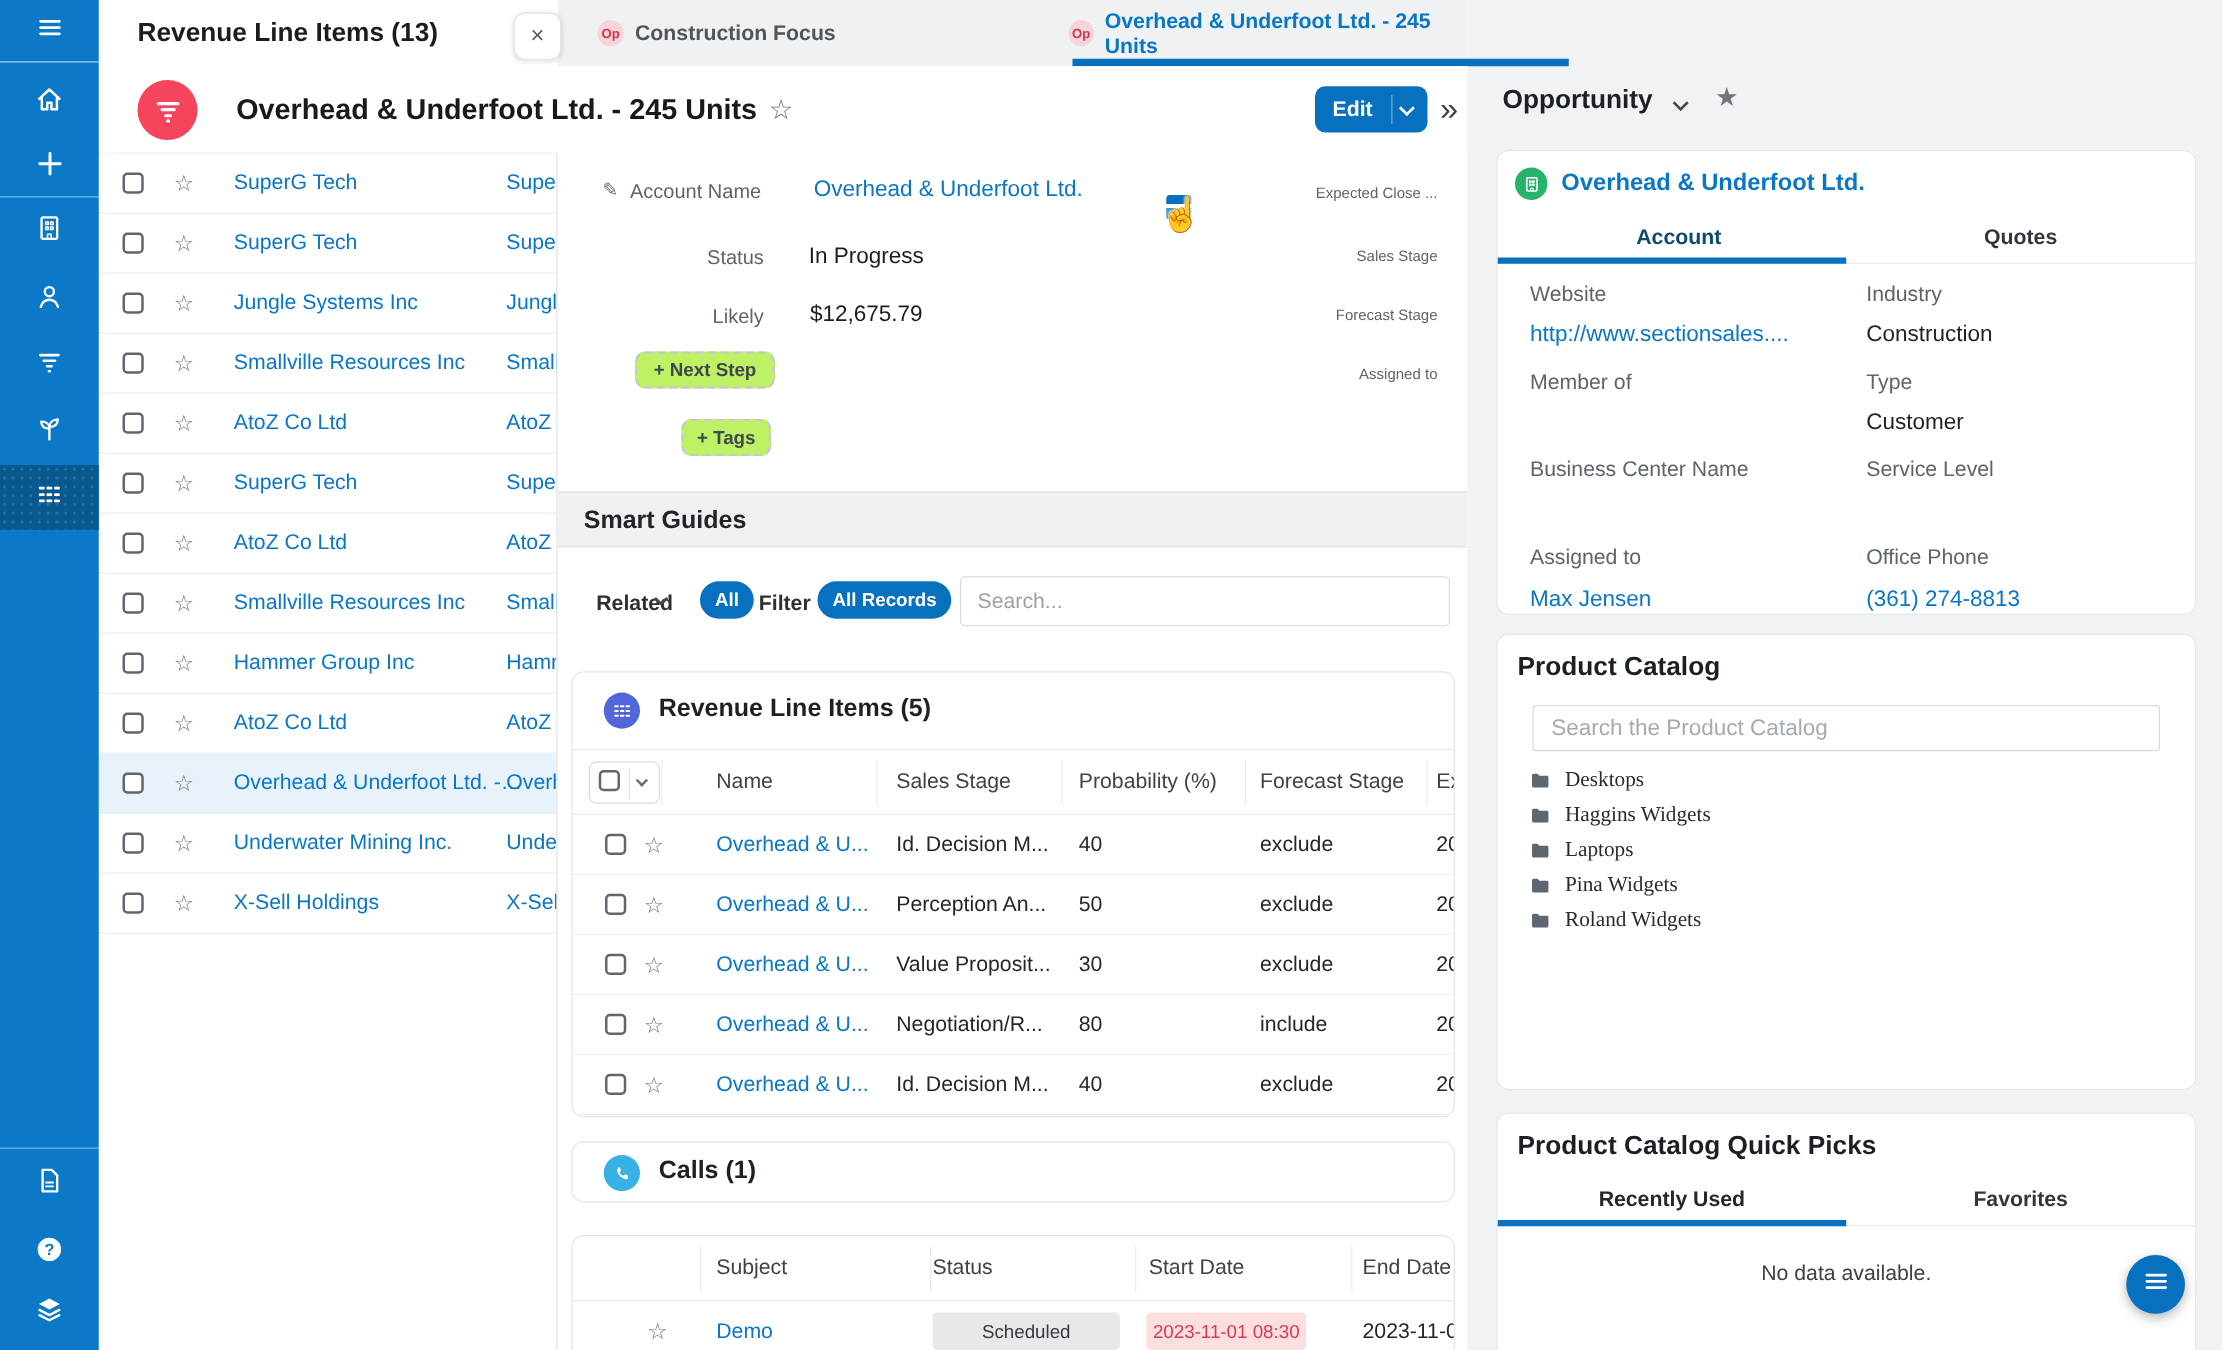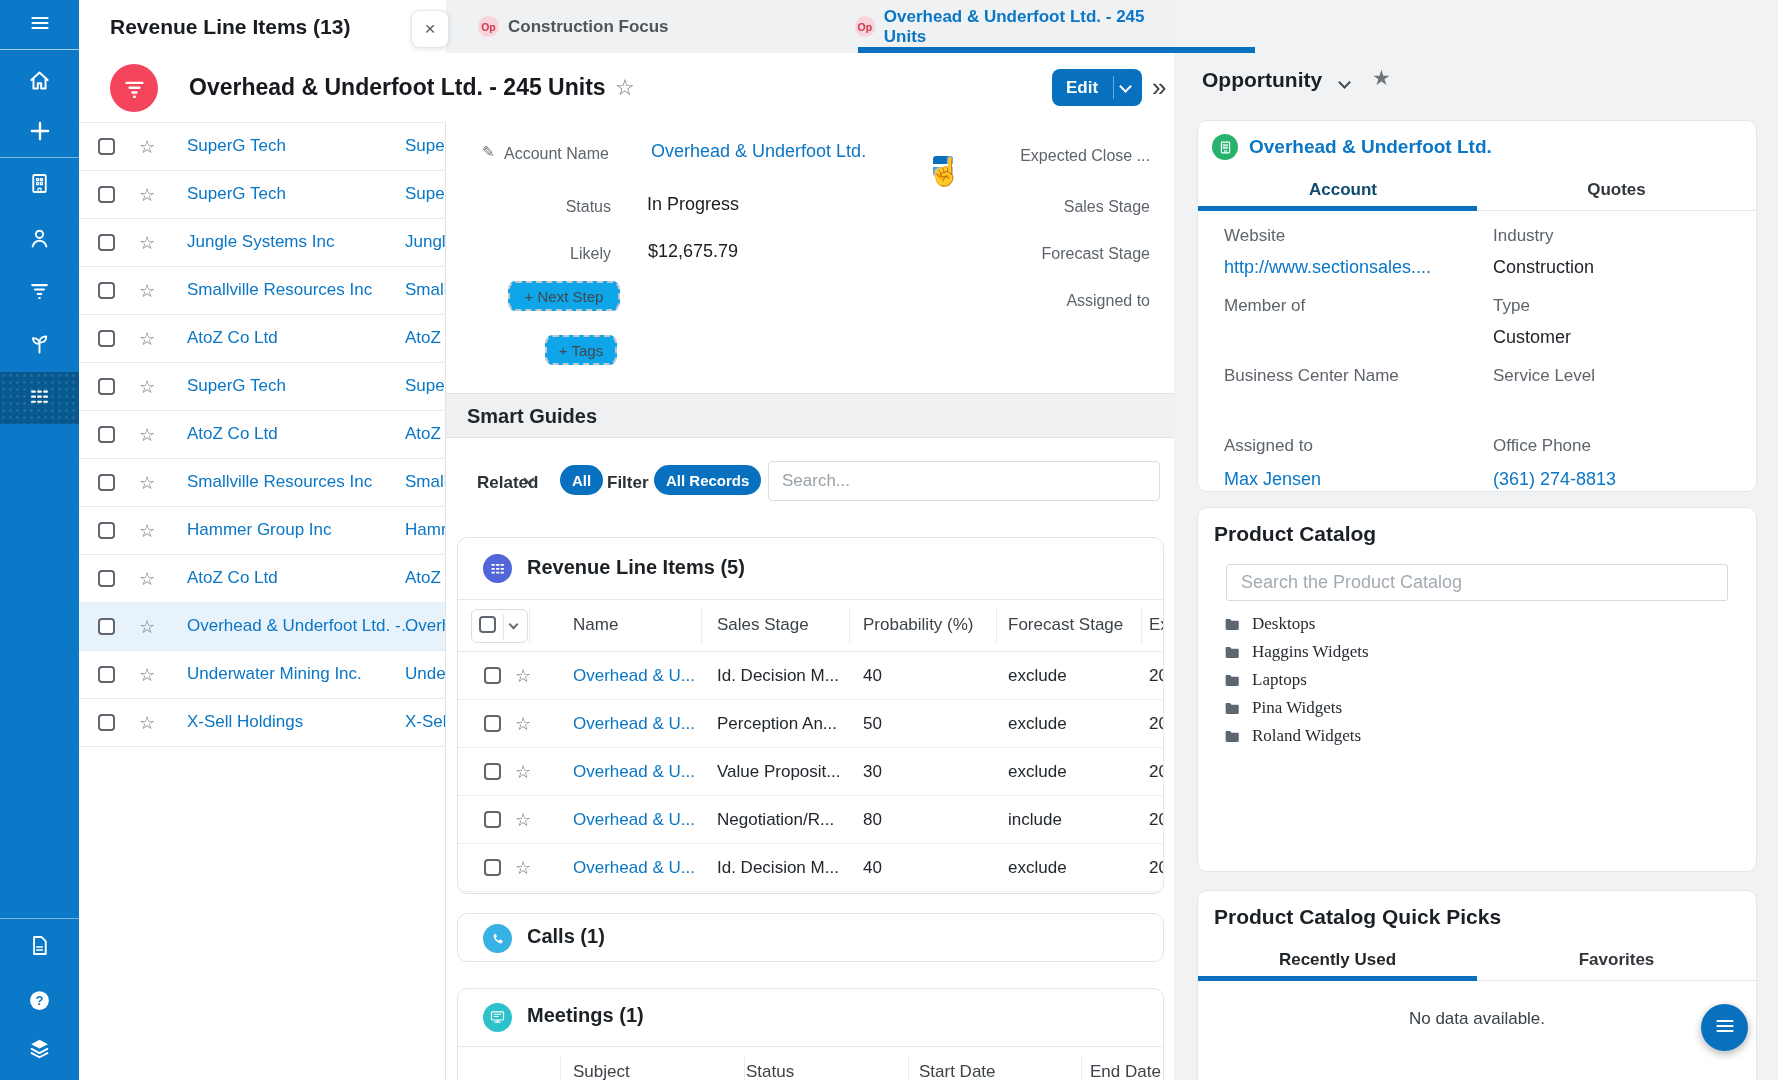--- a/index.html
+++ b/index.html
@@ -93,27 +93,27 @@
   .fl { position:absolute; font-size:16px; color:#5d646c; }
   .fv { position:absolute; font-size:18px; color:#1a1e22; }
   .fv.link { color:#0a76c6; cursor:pointer; }
   .pencil { position:absolute; left:36px; top:90px; font-size:15px; color:#6a7076; }
   .lab-acct { left:58px; top:92px; }
   .val-acct { left:205px; top:88px; }
   .focus-ic { position:absolute; left:487px; top:103px; width:20px; height:20px;
               border-radius:3px; cursor:pointer;
               background:linear-gradient(180deg,#0a70be 0 38%,#fff 38% 53%,#4796d2 53% 100%); }
   .lab-right { position:absolute; right:24px; width:220px; text-align:right;
-               font-size:16px; color:#5d646c; }
+               font-size:12px; color:#5d646c; }
   .lab-status { left:0; top:145px; width:165px; text-align:right; }
   .val-status { left:201px; top:141px; }
   .lab-likely { left:0; top:192px; width:165px; text-align:right; }
   .val-likely { left:202px; top:188px; }
   .dash-btn { position:absolute; border:2px dashed #c3c9cf; border-radius:8px;
-              font-size:15px; font-weight:400; color:#40484f; background:#0ea5e9;
+              font-size:15px; font-weight:700; color:#40484f; background:#bef264;
               display:flex; align-items:center; justify-content:center; cursor:pointer; }
   .btn-next { left:62px; top:228px; width:112px; height:30px; }
   .btn-tags { left:99px; top:282px; width:72px; height:30px; }
 
   .sg-bar { position:absolute; left:0; top:340px; width:728px; height:45px;
             background:#eef0f2; border-top:1px solid #e0e3e6;
             border-bottom:1px solid #e0e3e6; }
   .sg-title { position:absolute; left:21px; top:0; line-height:45px;
               font-size:20px; font-weight:bold; color:#212529; }
 
@@ -547,30 +547,20 @@
   <div class="card card-calls">
     <span class="mod-circle">
         <svg width="16" height="16" viewBox="0 0 24 24">
           <path d="M7.1 4.2c.8-.3 1.7.1 2 .9l.9 2.2c.3.7.1 1.5-.5 2l-1 .8c.9 1.9 2.5 3.5 4.4 4.4l.8-1c.5-.6 1.3-.8 2-.5l2.2.9c.8.3 1.2 1.2.9 2l-.5 1.4c-.3.9-1.2 1.5-2.1 1.3C10.6 17.5 6.5 13.4 5.4 7.8c-.2-.9.4-1.8 1.3-2.1z" fill="#fff"></path>
         </svg>
       </span>
     <span class="panel-title">Calls (1)</span>
   </div>
 
   <div class="card card-meet">
-    <div class="meet-head">
-      <span class="mod-circle">
-          <svg width="17" height="17" viewBox="0 0 24 24">
-            <rect x="3.5" y="4" width="17" height="11.5" rx="1.2" stroke="#fff" fill="none" stroke-linecap="round" stroke-linejoin="round" stroke-width="1.7"></rect>
-            <path d="M7.5 7.5h9M7.5 10.5h5.5" stroke="#fff" fill="none" stroke-linecap="round" stroke-linejoin="round" stroke-width="1.4"></path>
-            <path d="M12 15.5v2.6M8.3 18.6h7.4" stroke="#fff" fill="none" stroke-linecap="round" stroke-linejoin="round" stroke-width="1.7"></path>
-          </svg>
-        </span>
-      <span class="panel-title">Meetings (1)</span>
-    </div>
     <div class="thead" id="meet-thead">
         <span class="th-div" style="left: 102px;"></span>
         <span class="th-div" style="left: 286px;"></span>
         <span class="th-div" style="left: 450px;"></span>
         <span class="th-div" style="left: 623px;"></span>
         <span class="th" style="left: 115px;">Subject</span>
         <span class="th" style="left: 288px;">Status</span>
         <span class="th" style="left: 461px;">Start Date</span>
         <span class="th" style="left: 632px;">End Date</span>
       </div>

